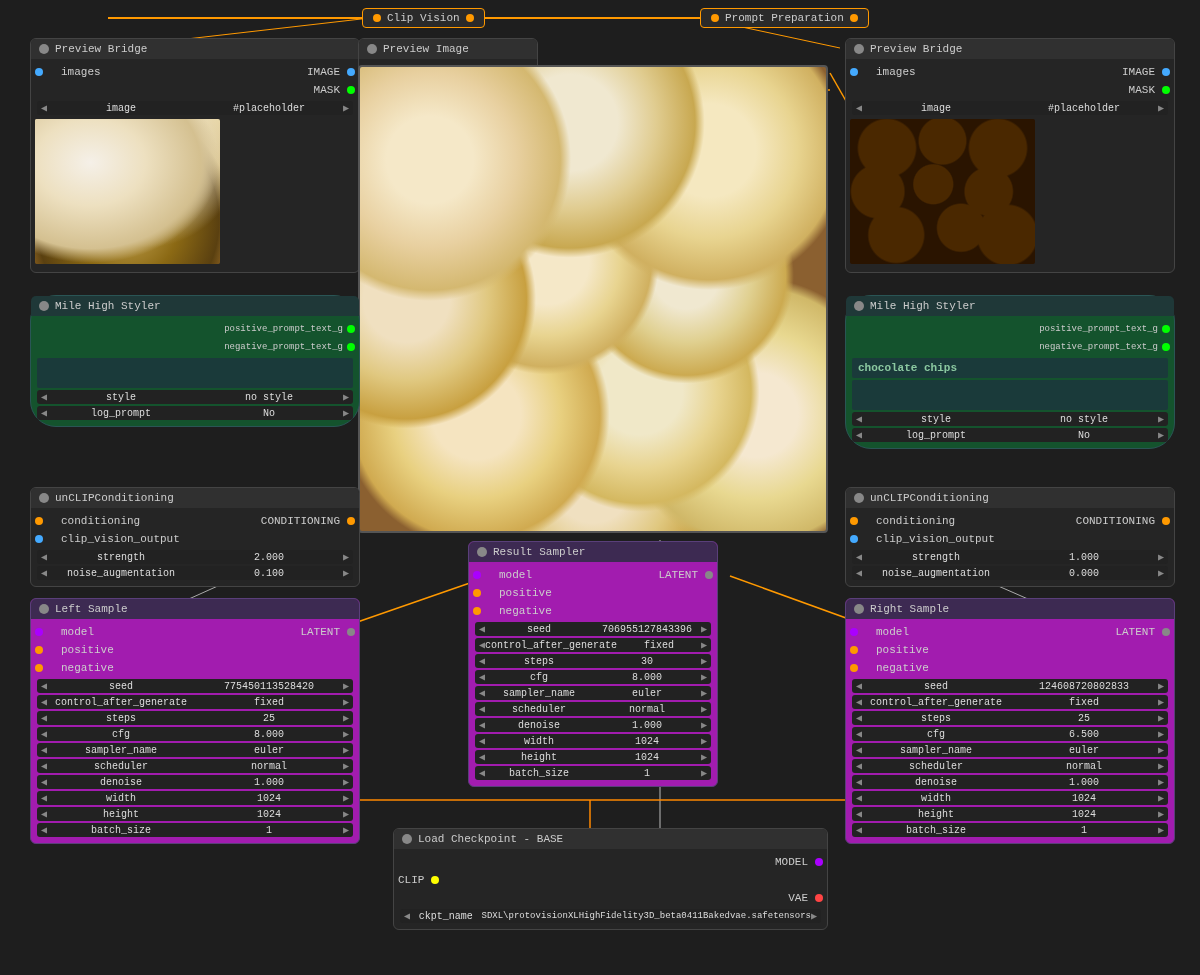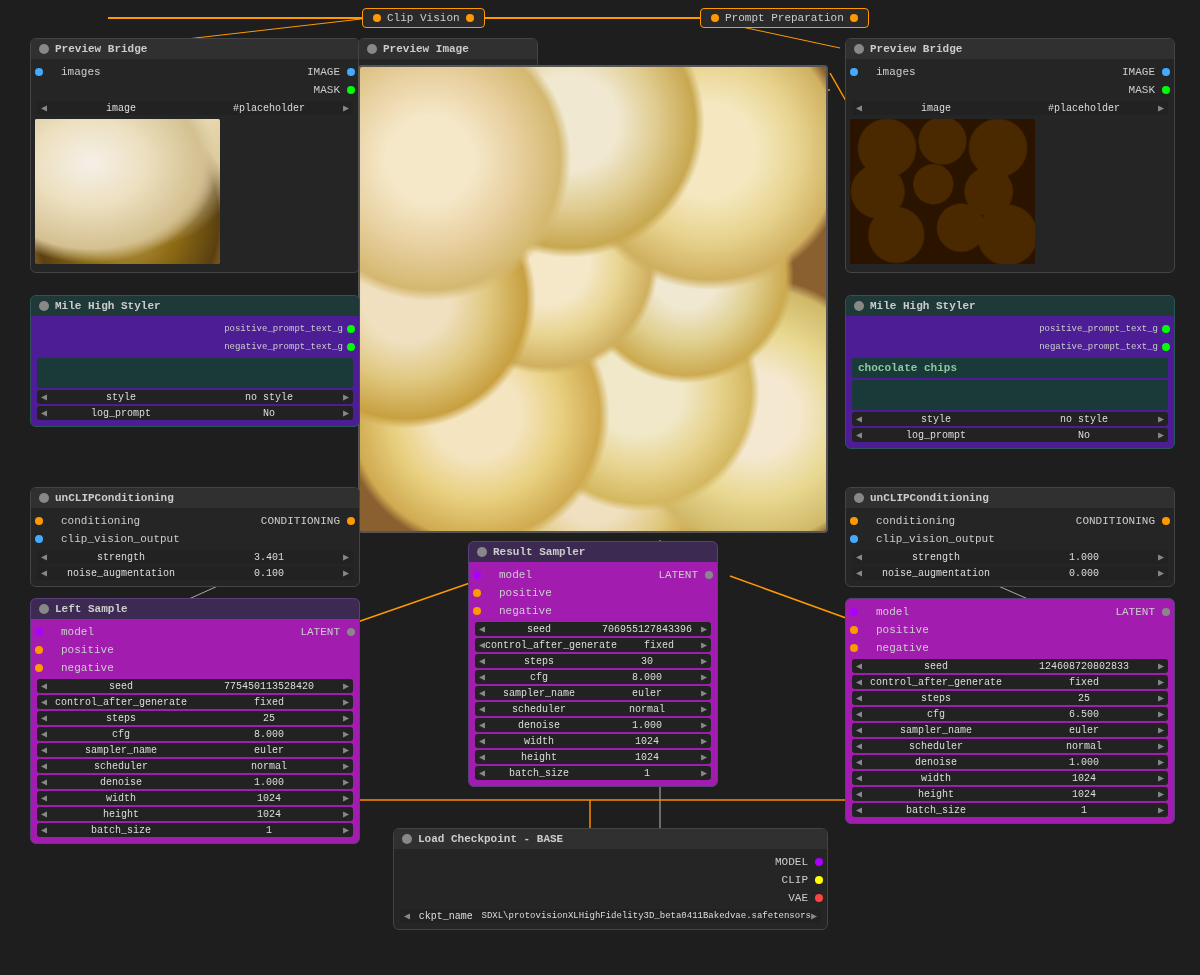--- a/index.html
+++ b/index.html
@@ -27,21 +27,21 @@
       border-radius: 6px;
       background: #2a2a2a;
       border: 1px solid #444;
       min-width: 180px;
     }
 
     .node-header {
       padding: 4px 8px;
       border-radius: 5px 5px 0 0;
       font-size: 11px;
-      font-weight: bold;
+      font-weight: normal;
       display: flex;
       align-items: center;
       gap: 6px;
       background: #333;
     }
 
     .node-dot {
       width: 10px;
       height: 10px;
       border-radius: 50%;
@@ -113,21 +113,21 @@
       font-size: 10px;
       flex: 1;
       text-align: center;
     }
 
     
     .node-purple { background: #a21caf; border-color: #5a3f7a; }
     .node-purple .node-header { background: #3d2a52; }
 
     
-    .node-teal { background: #4c1d95; border-color: #2a5555; }
+    .node-teal { background: #14532d; border-color: #2a5555; border-radius: 26px; }
     .node-teal .node-header { background: #1f3838; }
 
     
     .node-dark { background: #252525; border-color: #444; }
     .node-dark .node-header { background: #303030; }
 
     
     .thumbnail {
       width: 185px;
       height: 145px;
@@ -445,21 +445,21 @@
       </div>
       <div class="row-with-ports">
         <div class="row-left">
           <span class="port port-blue port-left"></span>
           <span class="label">clip_vision_output</span>
         </div>
       </div>
       <div class="input-row">
         <span class="arrow-btn">◀</span>
         <span class="input-val">strength</span>
-        <span class="input-val">3.401</span>
+        <span class="input-val">2.000</span>
         <span class="arrow-btn">▶</span>
       </div>
       <div class="input-row">
         <span class="arrow-btn">◀</span>
         <span class="input-val">noise_augmentation</span>
         <span class="input-val">0.100</span>
         <span class="arrow-btn">▶</span>
       </div>
     </div>
   </div>
@@ -586,20 +586,24 @@
       <div class="input-row">
         <span class="arrow-btn">◀</span>
         <span class="input-val">batch_size</span>
         <span class="input-val">1</span>
         <span class="arrow-btn">▶</span>
       </div>
     </div>
   </div>
 
   <div class="node node-purple" style="left:845px; top:598px; width:330px;">
+    <div class="node-header">
+      <span class="node-dot" style="background:#888;"></span>
+      <span>Right Sample</span>
+    </div>
     <div class="node-body">
       <div class="row-with-ports">
         <div class="row-left">
           <span class="port port-purple port-left"></span>
           <span class="label">model</span>
         </div>
         <div class="row-right">
           <span class="value">LATENT</span>
           <span class="port port-gray port-right"></span>
         </div>
@@ -775,21 +779,21 @@
       <span class="node-dot" style="background:#888;"></span>
       <span>Load Checkpoint - BASE</span>
     </div>
     <div class="node-body">
       <div class="row-with-ports" style="justify-content:flex-end;">
         <div class="row-right">
           <span class="value">MODEL</span>
           <span class="port port-purple port-right"></span>
         </div>
       </div>
-      <div class="row-with-ports" style="justify-content:flex-end;">
+      <div class="row-with-ports" style="justify-content:flex-start;">
         <div class="row-right">
           <span class="value">CLIP</span>
           <span class="port port-yellow port-right"></span>
         </div>
       </div>
       <div class="row-with-ports" style="justify-content:flex-end;">
         <div class="row-right">
           <span class="value">VAE</span>
           <span class="port port-red port-right"></span>
         </div>

